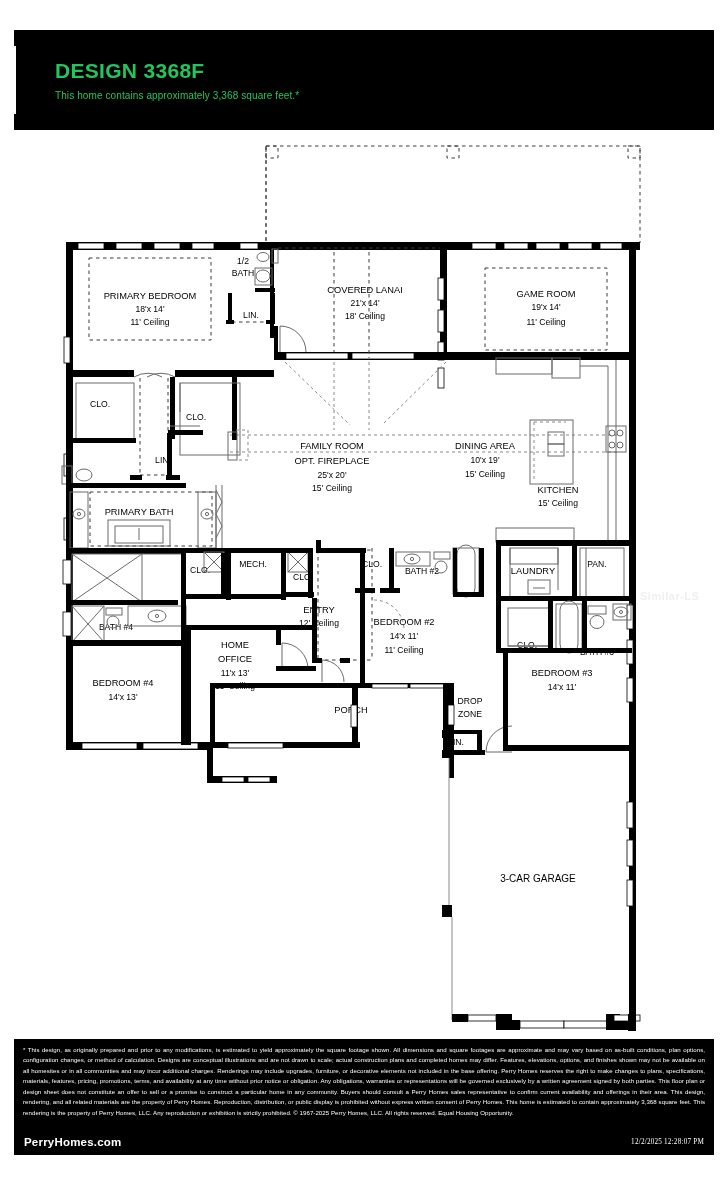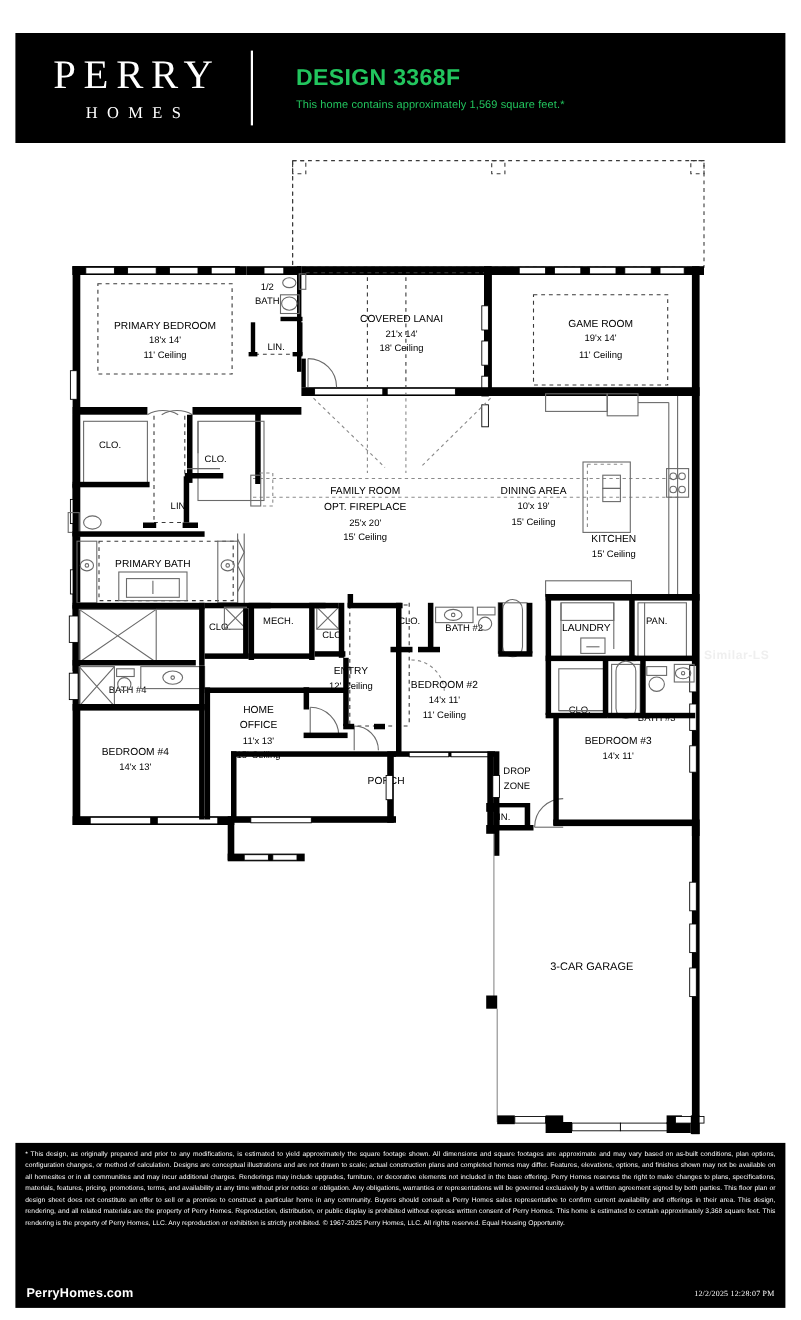--- a/index.html
+++ b/index.html
@@ -77,21 +77,21 @@
     position: absolute;
     left: 0; top: 130px;
     width: 728px; height: 910px;
   }
   #plan svg { display: block; }
 
   
   #footer {
     position: absolute;
     left: 14px; top: 1039px;
-    width: 700px; height: 150px;
+    width: 700px; height: 116px;
     background: #000000;
     color: #ffffff;
   }
   #disclaimer {
     padding: 6px 9px 0 9px;
     font-size: 6.1px;
     line-height: 1.72;
     text-align: justify;
     letter-spacing: 0.05px;
   }
@@ -125,28 +125,24 @@
     letter-spacing: 0.5px;
     user-select: none;
   }
 </style>
 </head>
 <body>
 
 <div id="page">
 
   <div id="header">
-    <div id="brand">
-      <div id="brand-perry">PERRY</div>
-      <div id="brand-homes">HOMES</div>
-    </div>
     <div id="brand-divider"></div>
     <div id="header-text">
       <div id="design-title">DESIGN 3368F</div>
-      <div id="design-sub">This home contains approximately 1,569 square feet.*</div>
+      <div id="design-sub">This home contains approximately 3,368 square feet.*</div>
     </div>
   </div>
 
   <div id="plan">
   <svg width="728" height="910" viewBox="0 0 728 910" xmlns="http://www.w3.org/2000/svg">
     <defs>
       <style>
         .w { fill:#000; }
         .thin { fill:none; stroke:#6a6a6a; stroke-width:1; }
         .thin2 { fill:none; stroke:#8a8a8a; stroke-width:1; }

